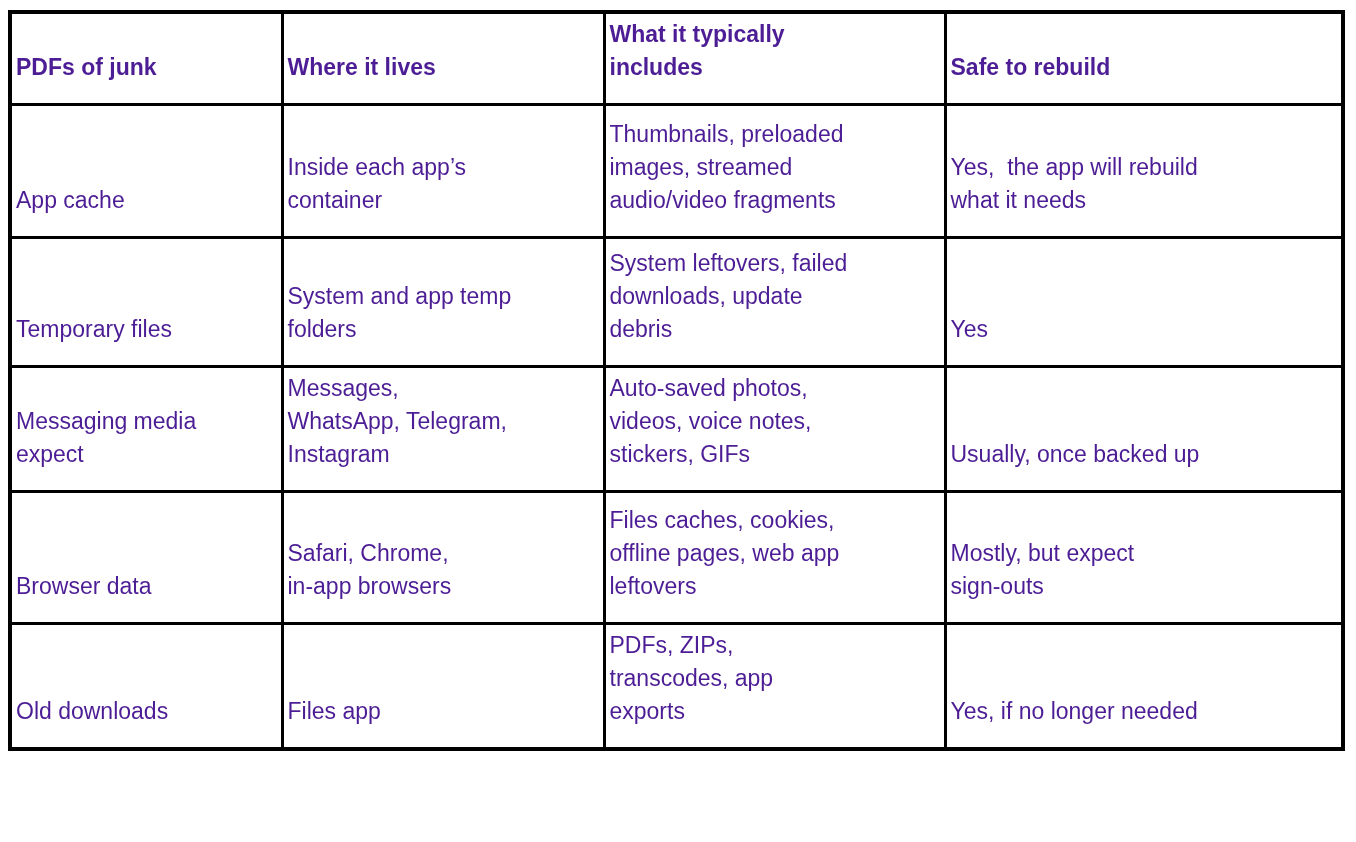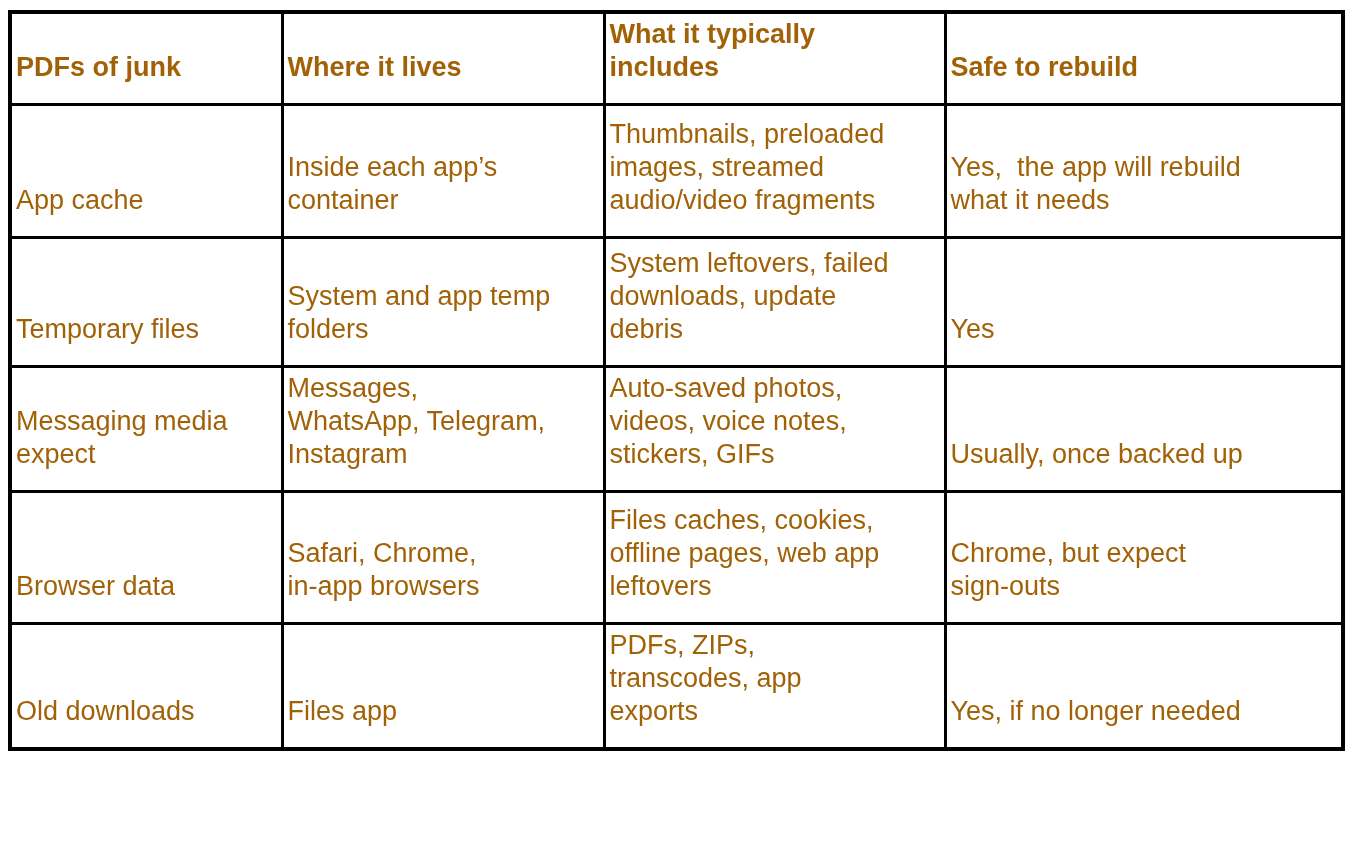--- a/index.html
+++ b/index.html
@@ -23,23 +23,23 @@
     table-layout: fixed;
     width: 1333px;
     border: 4px solid #000000;
   }
   table.junk-table td,
   table.junk-table th {
     border: 3px solid #000000;
     vertical-align: bottom;
     text-align: left;
     padding: 4px 4px 19px 4px;
-    font-size: 27px;
+    font-size: 23px;
     line-height: 33px;
-    color: #a16207;
+    color: #4c1d95;
     white-space: pre-wrap;
     overflow: hidden;
     font-weight: normal;
   }
   table.junk-table th {
     font-weight: bold;
   }
   col.c1 { width: 272px; }
   col.c2 { width: 322px; }
   col.c3 { width: 341px; }
@@ -101,21 +101,21 @@
 stickers, GIFs</td>
         <td>Usually, once backed up</td>
       </tr>
       <tr class="r3">
         <td>Browser data</td>
         <td>Safari, Chrome,
 in-app browsers</td>
         <td>Files caches, cookies,
 offline pages, web app
 leftovers</td>
-        <td>Chrome, but expect
+        <td>Mostly, but expect
 sign-outs</td>
       </tr>
       <tr class="r5">
         <td>Old downloads</td>
         <td>Files app</td>
         <td>PDFs, ZIPs,
 transcodes, app
 exports</td>
         <td>Yes, if no longer needed</td>
       </tr>

